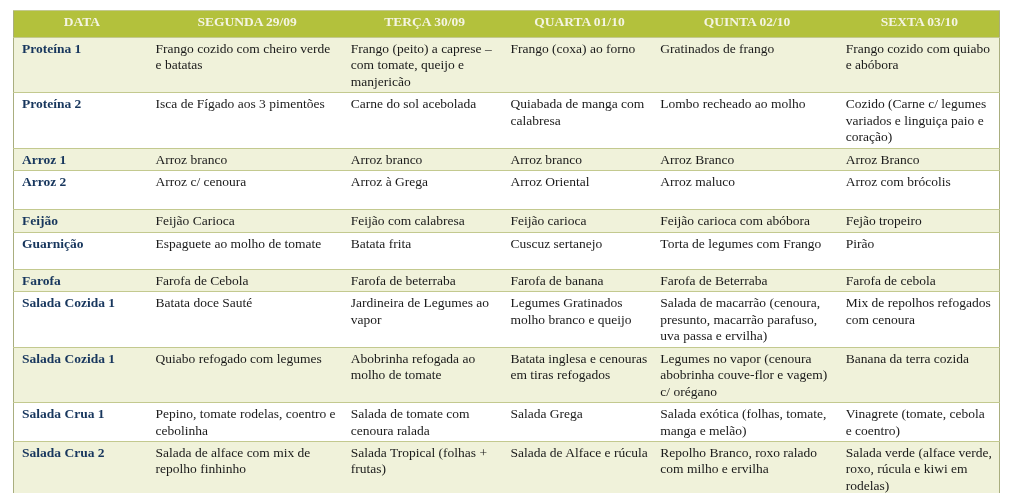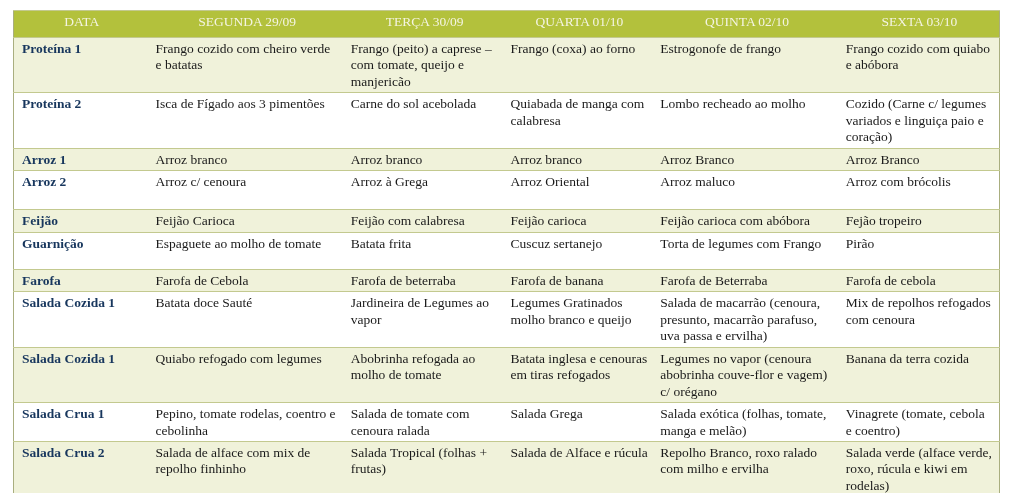--- a/index.html
+++ b/index.html
@@ -27,21 +27,21 @@
   table.menu th, table.menu td{
     border-top:1px solid var(--border-color);
     vertical-align:top;
     padding:3px 6px 2px 6px;
     font-size:13.5px;
     line-height:1.22;
   }
   thead th{
     background:var(--header-bg);
     color:var(--header-text);
-    font-weight:normal;
+    font-weight:bold;
     text-align:center;
     font-size:13.5px;
     padding:4px 4px;
     border-top:none;
     margin-top:40px;
   }
   tbody th.rowlabel{
     text-align:left;
     font-weight:bold;
     color:var(--label-color);
@@ -77,21 +77,21 @@
         <th>QUINTA 02/10</th>
         <th>SEXTA 03/10</th>
       </tr>
     </thead>
     <tbody>
       <tr class="tint" style="height:53px">
         <th class="rowlabel">Proteína 1</th>
         <td>Frango cozido com cheiro verde e batatas</td>
         <td>Frango (peito) a caprese – com tomate, queijo e manjericão</td>
         <td>Frango (coxa) ao forno</td>
-        <td>Estrogonofe de frango</td>
+        <td>Gratinados de frango</td>
         <td>Frango cozido com quiabo e abóbora</td>
       </tr>
       <tr class="plain" style="height:53px">
         <th class="rowlabel">Proteína 2</th>
         <td>Isca de Fígado aos 3 pimentões</td>
         <td>Carne do sol acebolada</td>
         <td>Quiabada de manga com calabresa</td>
         <td>Lombo recheado ao molho</td>
         <td>Cozido (Carne c/ legumes variados e linguiça paio e coração)</td>
       </tr>

